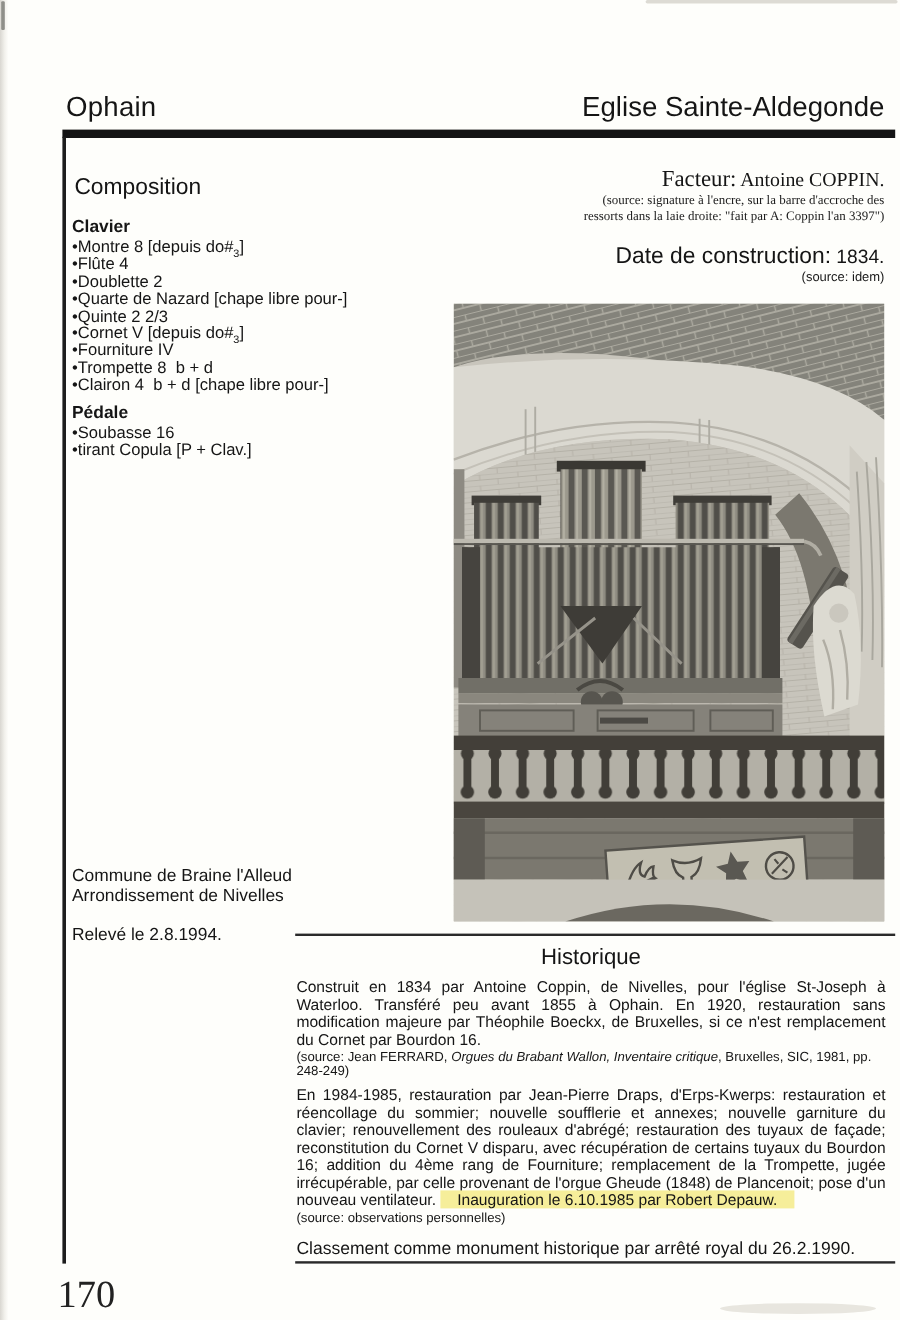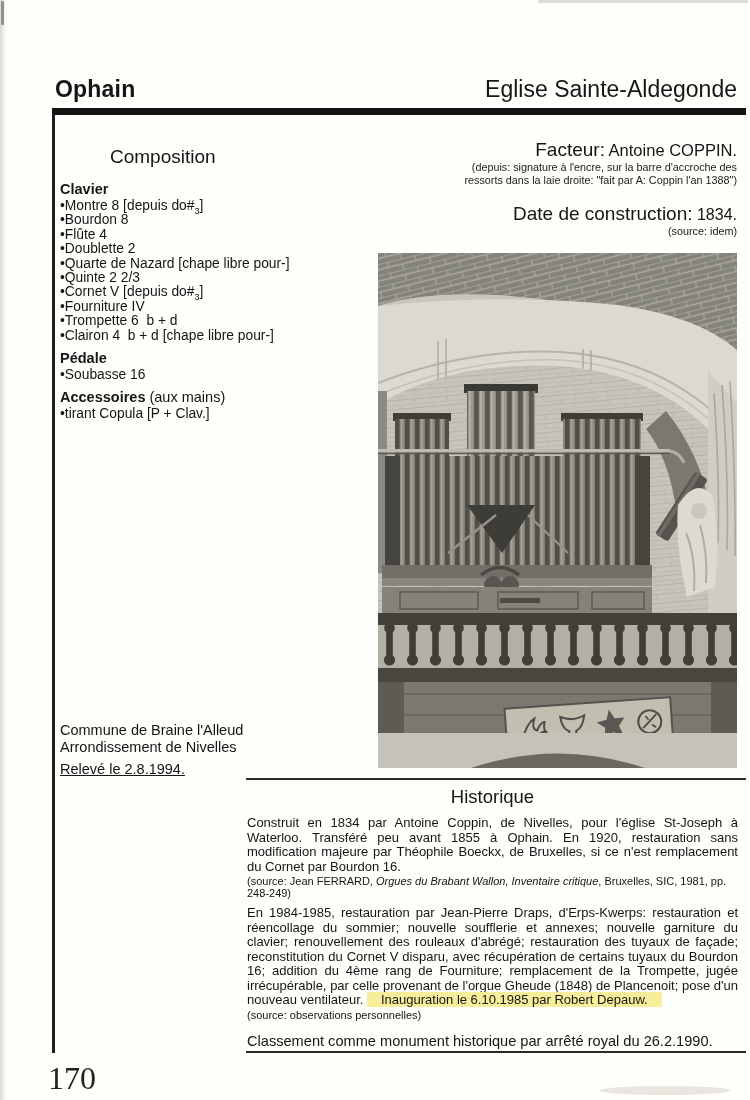--- a/index.html
+++ b/index.html
@@ -11,45 +11,45 @@
     -webkit-font-smoothing:antialiased;
   }
   .abs{position:absolute;}
   
   .scan-edge-left{left:0;top:0;width:7px;height:1100px;
     background:linear-gradient(90deg,#d9d7d1,#f2f1ec 55%,rgba(255,255,255,0));}
   .scan-tick{left:1px;top:1px;width:3px;height:24px;background:#8f8f89;border-radius:1px;}
   .scan-top-right{right:2px;top:0;width:210px;height:3px;background:#dddbd4;border-radius:2px;}
   .scan-bottom-smudge{left:600px;top:1086px;width:130px;height:9px;background:#e8e6df;border-radius:50%;}
   
-  .hdr-title{left:55px;top:76px;font-size:23px;font-weight:bold;letter-spacing:.2px;}
+  .hdr-title{left:55px;top:76px;font-size:23px;font-weight:normal;letter-spacing:.2px;}
   .hdr-church{right:13px;top:76px;font-size:23px;}
   .rule-top{left:52px;top:108px;width:694px;height:7px;background:#141414;}
   .rule-left{left:52px;top:114px;width:3px;height:939px;background:#1d1d1d;}
   
-  .comp-heading{left:62px;top:146px;font-size:19px;margin-left:48px;}
+  .comp-heading{left:62px;top:146px;font-size:19px;}
   .groups{left:60px;top:182px;width:330px;}
   .group-heading{font-size:14.5px;font-weight:bold;margin:8px 0 2px 0;line-height:15px;}
   .group-heading:first-child{margin-top:0;}
   .group-suffix{font-weight:normal;}
   .stops{list-style:none;margin:0;padding:0;}
   .stops li{font-size:13.8px;line-height:14.4px;white-space:pre-wrap;}
   .stops li::before{content:"\2022 ";}
   .stops sub{font-size:9px;line-height:0;}
   
-  .facteur{right:13px;top:139px;text-align:right;}
+  .facteur{right:13px;top:139px;text-align:right;font-family:Liberation Serif, serif;}
   .facteur-line{font-size:16.5px;}
   .facteur-label{font-size:19px;}
   .src-small{font-size:10.8px;line-height:12.5px;color:#1a1a1a;}
   .datec{right:13px;top:203px;text-align:right;}
   .datec-line{font-size:16px;}
   .datec-label{font-size:19px;}
   
   .location{left:60px;top:722px;font-size:14.5px;line-height:16.5px;}
-  .location .releve{margin-top:6px;text-decoration:underline;}
+  .location .releve{margin-top:16px;}
   
   .photo{left:378px;top:253px;width:359px;height:515px;}
   
   .rule-hist{left:246px;top:778px;width:500px;height:2px;background:#2a2a2a;}
   .historique{left:247px;top:786px;width:491px;}
   .hist-heading{font-size:18.5px;font-weight:normal;margin:0 0 8px 0;text-align:center;}
   .para{font-size:13px;line-height:14.5px;text-align:justify;margin:0;}
   .para2{margin-top:7px;}
   .src-line{font-size:11px;line-height:11.6px;margin-top:2px;text-align:left;}
   .italic{font-style:italic;}
@@ -69,44 +69,42 @@
 <div class="abs hdr-title">Ophain</div>
 <div class="abs hdr-church">Eglise Sainte-Aldegonde</div>
 <div class="abs rule-top"></div>
 <div class="abs rule-left"></div>
 
 <div class="abs comp-heading">Composition</div>
 <div class="abs groups" id="groups">
     <div class="group-heading"><span>Clavier</span></div>
     <ul class="stops">
       <li><span>Montre 8 [depuis do#</span><sub>3</sub><span>]</span></li>
-      <li><span>Bourdon 8</span></li>
       <li><span>Flûte 4</span></li>
       <li><span>Doublette 2</span></li>
       <li><span>Quarte de Nazard [chape libre pour-]</span></li>
       <li><span>Quinte 2 2/3</span></li>
       <li><span>Cornet V [depuis do#</span><sub>3</sub><span>]</span></li>
       <li><span>Fourniture IV</span></li>
-      <li><span>Trompette 6  b + d</span></li>
+      <li><span>Trompette 8  b + d</span></li>
       <li><span>Clairon 4  b + d [chape libre pour-]</span></li>
     </ul>
     <div class="group-heading"><span>Pédale</span></div>
     <ul class="stops">
       <li><span>Soubasse 16</span></li>
     </ul>
-    <div class="group-heading"><span>Accessoires</span><span class="group-suffix"> (aux mains)</span></div>
     <ul class="stops">
       <li><span>tirant Copula [P + Clav.]</span></li>
     </ul>
   </div>
 
 <div class="abs facteur">
   <div class="facteur-line"><span class="facteur-label">Facteur:</span><span> Antoine COPPIN.</span></div>
-  <div class="src-small">(depuis: signature à l'encre, sur la barre d'accroche des</div>
-  <div class="src-small">ressorts dans la laie droite: "fait par A: Coppin l'an 1388")</div>
+  <div class="src-small">(source: signature à l'encre, sur la barre d'accroche des</div>
+  <div class="src-small">ressorts dans la laie droite: "fait par A: Coppin l'an 3397")</div>
 </div>
 <div class="abs datec">
   <div class="datec-line"><span class="datec-label">Date de construction:</span><span> 1834.</span></div>
   <div class="src-small">(source: idem)</div>
 </div>
 
 <svg class="abs photo" viewBox="0 0 359 515" role="img">
   <defs>
     <pattern id="pbrickdark" width="28" height="11" patternUnits="userSpaceOnUse" patternTransform="rotate(-14)">
       <rect width="28" height="11" fill="#84837b"></rect>

